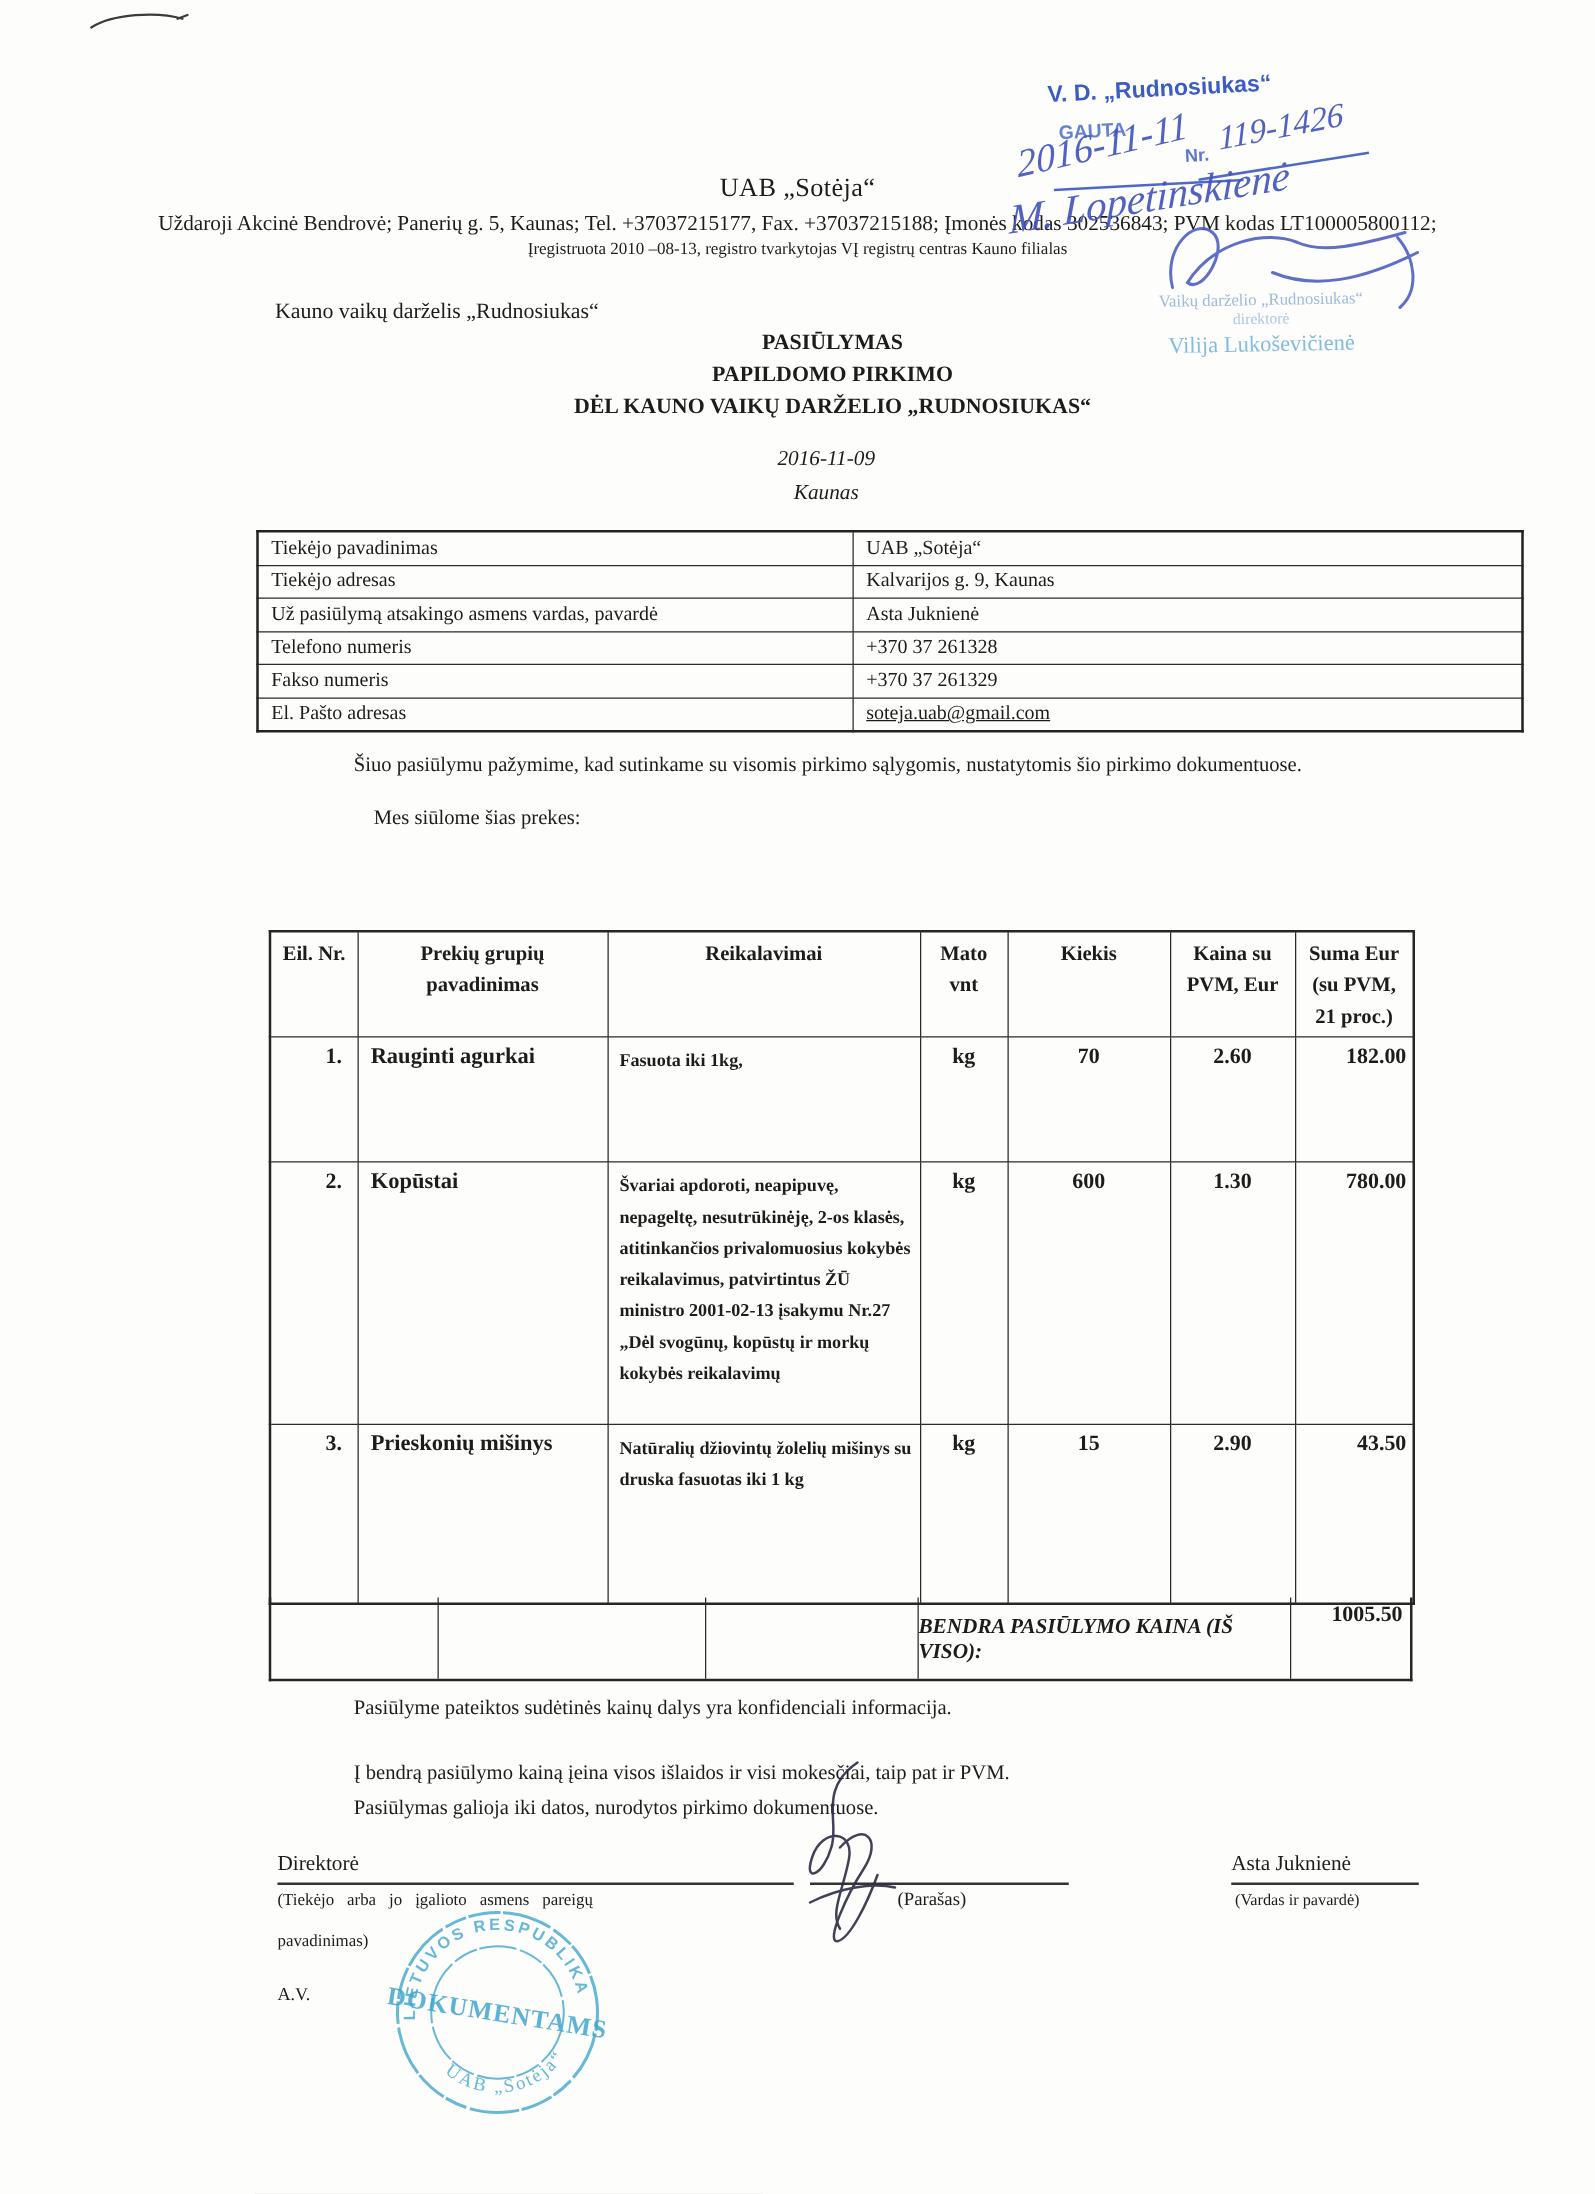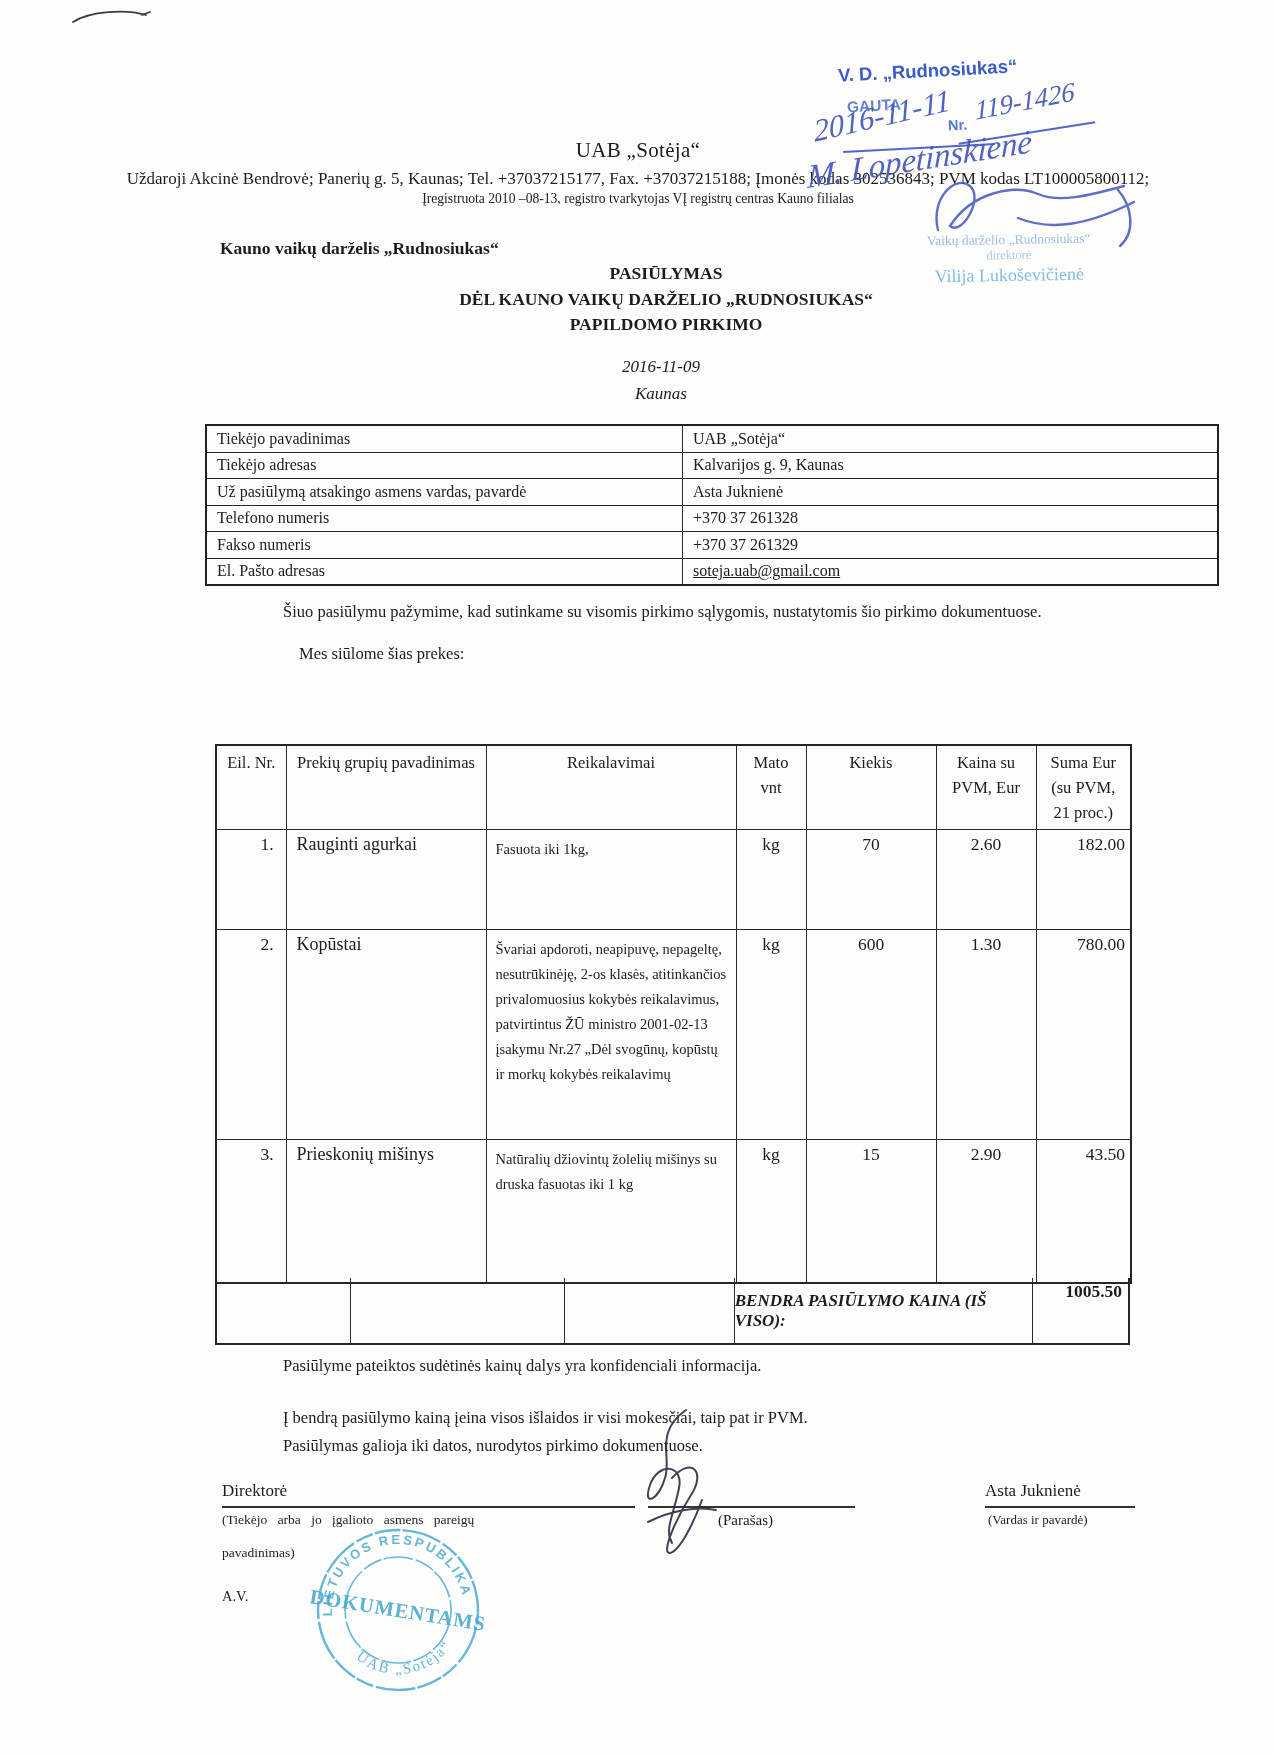--- a/index.html
+++ b/index.html
@@ -8,42 +8,42 @@
     background:#fdfdfb;overflow:hidden;
     font-family:"Liberation Serif","DejaVu Serif",serif;color:#1c1c1c;
   }
   .abs{position:absolute;}
 
   
   .company{top:138px;left:0;width:100%;text-align:center;font-size:21px;letter-spacing:.3px;}
   .info1{top:169px;left:0;width:100%;text-align:center;font-size:17px;white-space:nowrap;}
   .info2{top:191px;left:0;width:100%;text-align:center;font-size:13.6px;}
 
-  .addressee{top:238px;left:220px;font-weight:bold;font-size:17.5px;}
+  .addressee{top:238px;left:220px;font-weight:normal;font-size:17.5px;}
   .titleblock{top:261px;left:56px;width:1220px;text-align:center;font-weight:bold;font-size:17.5px;line-height:25.5px;}
   .dateblock{top:353px;left:46px;width:1230px;text-align:center;font-size:17px;line-height:27px;font-style:italic;}
 
   
   table{border-collapse:collapse;}
   .suptable{top:424px;left:205px;width:1014px;table-layout:fixed;}
   .suptable td{
     border:1.6px solid #2a2a2a;font-size:16px;height:25.5px;
     padding:0 0 0 10px;vertical-align:middle;line-height:1.1;
   }
   .suptable{border:2.5px solid #222;}
   .suptable .c1{width:465px;}
   .email{text-decoration:underline;}
 
   
   .intro{top:599px;left:220px;width:915px;font-size:16.5px;line-height:26px;}
   .intro .p1{text-indent:63px;margin:0;}
   .intro .p2{margin:16px;text-indent:63px;}
 
   
-  .prodtable{top:744px;left:215px;width:915px;table-layout:fixed;border:2px solid #262626;}
+  .prodtable{top:744px;left:215px;width:915px;table-layout:fixed;border:2px solid #262626;font-weight:bold;}
   .prodtable td{border:1.6px solid #2a2a2a;vertical-align:top;padding:4px 6px;}
   .prodtable .hdr td{font-size:16.5px;text-align:center;line-height:1.5;padding-top:5px;}
   .cell-nr{text-align:right;padding-right:12px !important;font-size:17.5px;}
   .cell-name{font-size:18px;padding-left:10px !important;}
   .cell-req{font-size:14.5px;line-height:25px;padding-left:9px !important;padding-top:7px !important;}
   .cell-unit{text-align:center;font-size:17.5px;}
   .cell-qty{text-align:center;font-size:17.5px;}
   .cell-price{text-align:center;font-size:17.5px;}
   .cell-sum{text-align:right;font-size:17.5px;padding-right:5px !important;}
 
@@ -127,22 +127,22 @@
 
   <div class="abs dirstamp">
     <div class="l1">Vaikų darželio „Rudnosiukas“</div>
     <div class="l2">direktorė</div>
     <div class="l3">Vilija Lukoševičienė</div>
   </div>
 
   <div class="abs addressee">Kauno vaikų  darželis „Rudnosiukas“</div>
   <div class="abs titleblock">
     <div>PASIŪLYMAS</div>
+    <div>PAPILDOMO PIRKIMO</div>
     <div>DĖL KAUNO VAIKŲ  DARŽELIO „RUDNOSIUKAS“</div>
-    <div>PAPILDOMO PIRKIMO</div>
   </div>
   <div class="abs dateblock">
     <div>2016-11-09</div>
     <div>Kaunas</div>
   </div>
 
   <table class="abs suptable">
     <tbody>
         <tr>
       <td class="c1">Tiekėjo pavadinimas</td>

